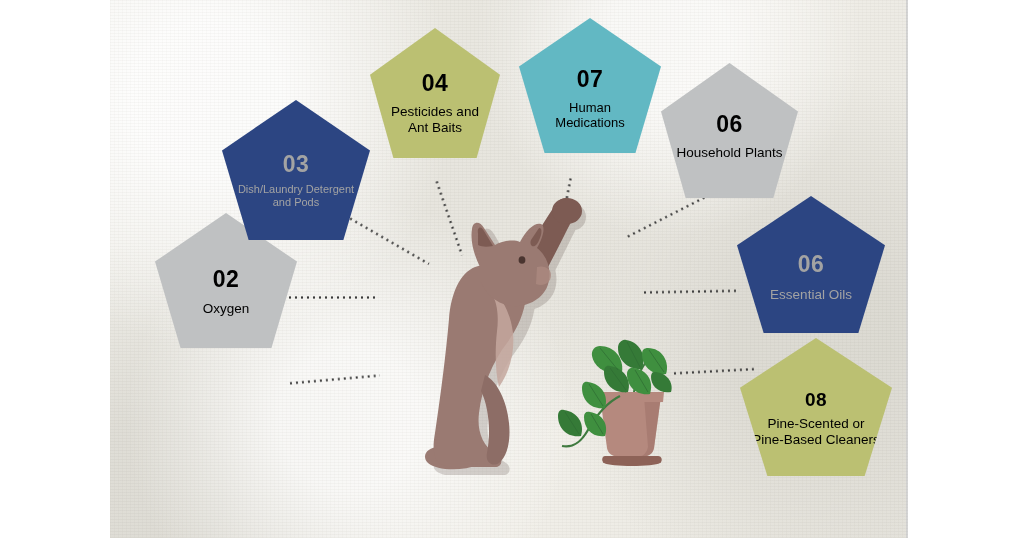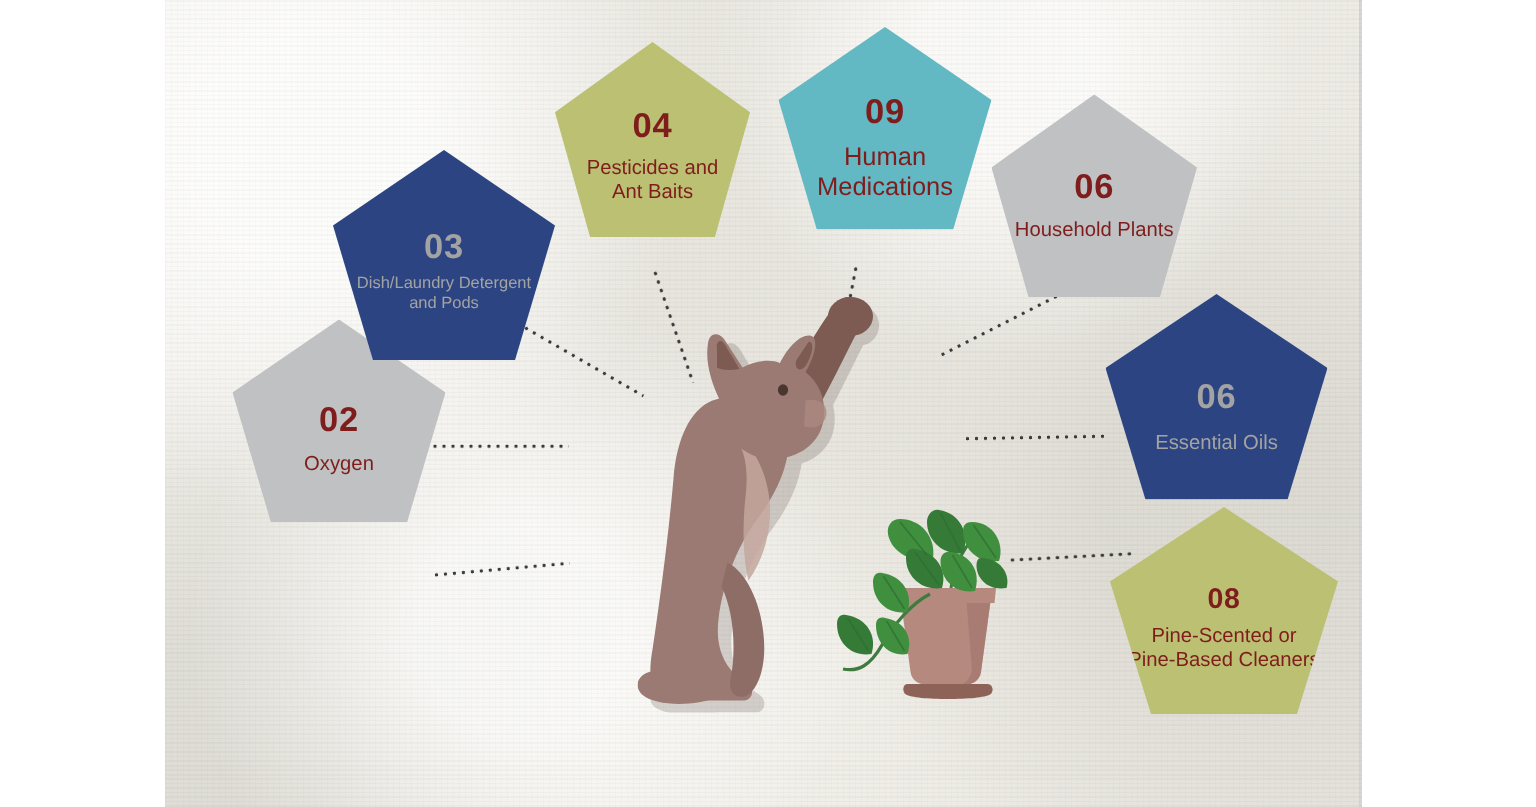--- a/index.html
+++ b/index.html
@@ -44,21 +44,21 @@
   }
   .pent .num{
     font-weight:bold;
     line-height:1;
     letter-spacing:.5px;
   }
   .pent .lbl{
     line-height:1.18;
     font-weight:400;
   }
-  .dark-txt .num,.dark-txt .lbl{color:#7f1d1d;}
+  .dark-txt .num,.dark-txt .lbl{color:#000000;}
   .light-txt .num,.light-txt .lbl{color:#a3a3a3;}
 
   
   .dots{position:absolute;height:3px;transform-origin:0 50%;
     background-image:radial-gradient(circle, #3a3a3a 0 1px, rgba(0,0,0,0) 1.3px);
     background-size:6px 3px;background-repeat:repeat-x;}
 
   
   #cat{position:absolute;left:425px;top:195px;width:175px;height:280px;}
   
@@ -163,22 +163,22 @@
     <div class="num" style="font-size:23px;">03</div>
     <div class="lbl" style="font-size:11px;margin-top:7px;max-width:124px;">Dish/Laundry Detergent and Pods</div>
   </div>
 
   <div class="pent dark-txt" style="left:370px;top:28px;width:130px;height:130px;background:#bbc072;padding:22px 12px 0;">
     <div class="num" style="font-size:23px;">04</div>
     <div class="lbl" style="font-size:13.5px;margin-top:9px;max-width:112px;">Pesticides and Ant Baits</div>
   </div>
 
   <div class="pent dark-txt" style="left:519px;top:18px;width:142px;height:135px;background:#62b8c3;padding:27px 12px 0;">
-    <div class="num" style="font-size:23px;">09</div>
-    <div class="lbl" style="font-size:17px;margin-top:9px;max-width:110px;">Human Medications</div>
+    <div class="num" style="font-size:23px;">07</div>
+    <div class="lbl" style="font-size:13px;margin-top:9px;max-width:110px;">Human Medications</div>
   </div>
 
   <div class="pent dark-txt" style="left:661px;top:63px;width:137px;height:135px;background:#bfc1c2;padding:24px 12px 12px;">
     <div class="num" style="font-size:23px;">06</div>
     <div class="lbl" style="font-size:13.5px;margin-top:9px;max-width:112px;">Household Plants</div>
   </div>
 
   <div class="pent light-txt" style="left:737px;top:196px;width:148px;height:137px;background:#2c4582;padding:26px 12px 0;">
     <div class="num" style="font-size:23px;">06</div>
     <div class="lbl" style="font-size:13.5px;margin-top:11px;max-width:126px;">Essential Oils</div>

